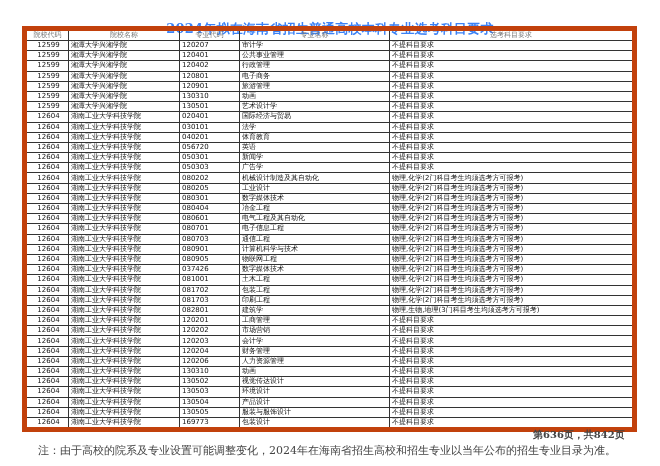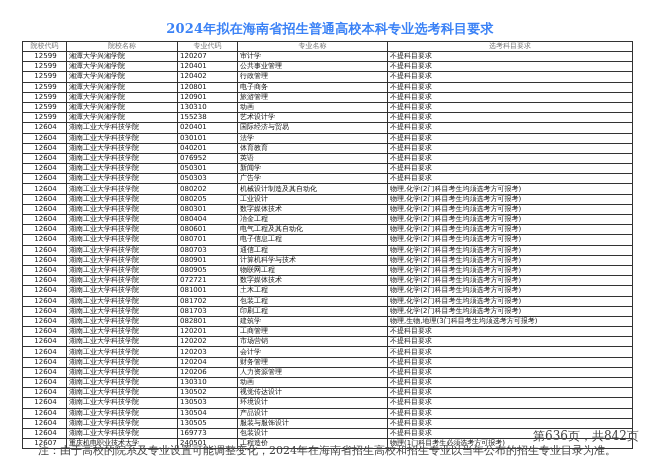--- a/index.html
+++ b/index.html
@@ -1,32 +1,32 @@
 <!DOCTYPE html>
 <html><head>
 <meta charset="utf-8">
 <style>
   html, body { margin:0; padding:0; background:#ffffff; }
   body { width:660px; height:466px; position:relative; overflow:hidden;
          font-family:"DejaVu Sans","Liberation Sans",sans-serif; color:#111; }
   .title { position:absolute; top:20px; left:0; width:660px; text-align:center;
            font-family:"DejaVu Serif","Liberation Serif",serif; font-weight:bold;
            font-size:13px; letter-spacing:0.2px; color:#3b82f6; }
-  table.sheet { position:absolute; top:41px; left:22px; width:610px;
-                border-collapse:collapse; table-layout:fixed; border:1px solid #c2410c; }
+  table.sheet { position:absolute; top:26px; left:22px; width:610px;
+                border-collapse:collapse; table-layout:fixed; border:5px solid #c2410c; }
   table.sheet th { font-family:"DejaVu Serif","Liberation Serif",serif; font-weight:normal;
                    font-size:7px; color:#777; height:9px; padding:0; text-align:center;
                    border:1px solid #333; line-height:9px; }
   table.sheet td { font-size:7px; height:9.2px; line-height:9px; padding:0 0 0 2px;
                    border:1px solid #333; white-space:nowrap; overflow:hidden; color:#111; }
   td.c-code { text-align:center; padding:0; }
   .note { position:absolute; top:443px; left:38px; font-size:11px; color:#444;
           font-family:"DejaVu Serif","Liberation Serif",serif; }
-  .pager { position:absolute; top:428px; left:533px; font-size:12px; color:#444;
-           font-family:"DejaVu Serif","Liberation Serif",serif; }
+  .pager { position:absolute; top:428px; left:533px; font-size:10px; color:#444;
+           font-family:"DejaVu Serif","Liberation Serif",serif;font-weight:bold; }
 </style>
 </head>
 <body>
 
 <div class="title">2024年拟在海南省招生普通高校本科专业选考科目要求</div>
 
 <table class="sheet">
   <colgroup>
     <col style="width:44px">
     <col style="width:111px">
@@ -82,21 +82,21 @@
       <tr>
         <td class="c-code">12599</td>
         <td>湘潭大学兴湘学院</td>
         <td>130310</td>
         <td>动画</td>
         <td>不提科目要求</td>
       </tr>
       <tr>
         <td class="c-code">12599</td>
         <td>湘潭大学兴湘学院</td>
-        <td>155238</td>
+        <td>130501</td>
         <td>艺术设计学</td>
         <td>不提科目要求</td>
       </tr>
       <tr>
         <td class="c-code">12604</td>
         <td>湖南工业大学科技学院</td>
         <td>020401</td>
         <td>国际经济与贸易</td>
         <td>不提科目要求</td>
       </tr>
@@ -110,21 +110,21 @@
       <tr>
         <td class="c-code">12604</td>
         <td>湖南工业大学科技学院</td>
         <td>040201</td>
         <td>体育教育</td>
         <td>不提科目要求</td>
       </tr>
       <tr>
         <td class="c-code">12604</td>
         <td>湖南工业大学科技学院</td>
-        <td>076952</td>
+        <td>056720</td>
         <td>英语</td>
         <td>不提科目要求</td>
       </tr>
       <tr>
         <td class="c-code">12604</td>
         <td>湖南工业大学科技学院</td>
         <td>050301</td>
         <td>新闻学</td>
         <td>不提科目要求</td>
       </tr>
@@ -194,21 +194,21 @@
       <tr>
         <td class="c-code">12604</td>
         <td>湖南工业大学科技学院</td>
         <td>080905</td>
         <td>物联网工程</td>
         <td>物理,化学(2门科目考生均须选考方可报考)</td>
       </tr>
       <tr>
         <td class="c-code">12604</td>
         <td>湖南工业大学科技学院</td>
-        <td>072721</td>
+        <td>037426</td>
         <td>数字媒体技术</td>
         <td>物理,化学(2门科目考生均须选考方可报考)</td>
       </tr>
       <tr>
         <td class="c-code">12604</td>
         <td>湖南工业大学科技学院</td>
         <td>081001</td>
         <td>土木工程</td>
         <td>物理,化学(2门科目考生均须选考方可报考)</td>
       </tr>
@@ -302,25 +302,18 @@
         <td>130505</td>
         <td>服装与服饰设计</td>
         <td>不提科目要求</td>
       </tr>
       <tr>
         <td class="c-code">12604</td>
         <td>湖南工业大学科技学院</td>
         <td>169773</td>
         <td>包装设计</td>
         <td>不提科目要求</td>
-      </tr>
-      <tr>
-        <td class="c-code">12607</td>
-        <td>重庆机电职业技术大学</td>
-        <td>240501</td>
-        <td>工程造价</td>
-        <td>物理(1门科目考生必须选考方可报考)</td>
       </tr>
     </tbody>
 </table>
 
 <div class="note">注：由于高校的院系及专业设置可能调整变化，2024年在海南省招生高校和招生专业以当年公布的招生专业目录为准。</div>
 <div class="pager">第636页，共842页</div>
 
 </body></html>

